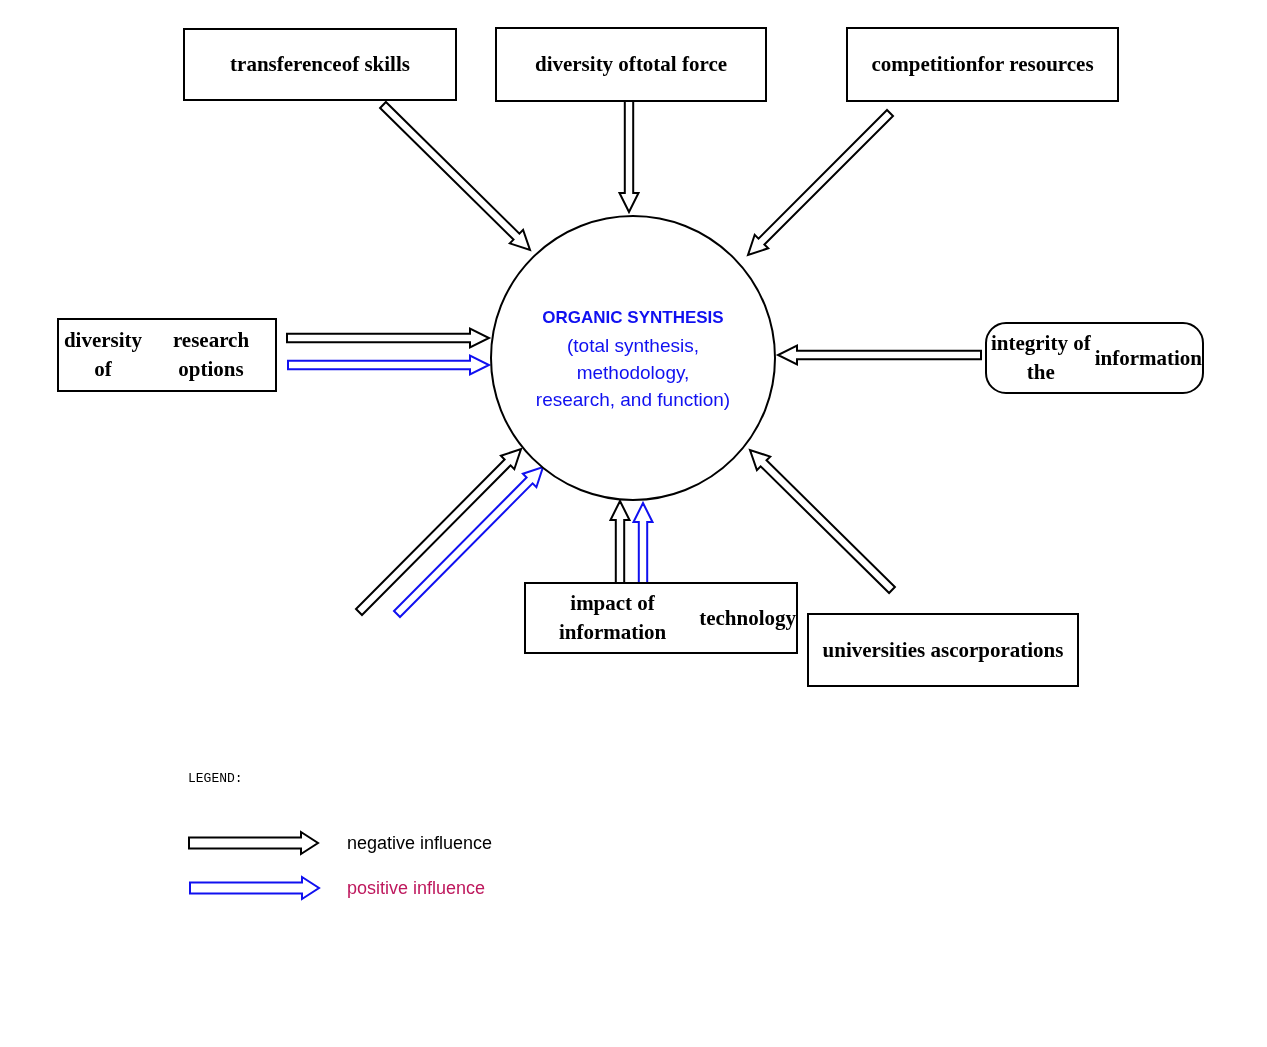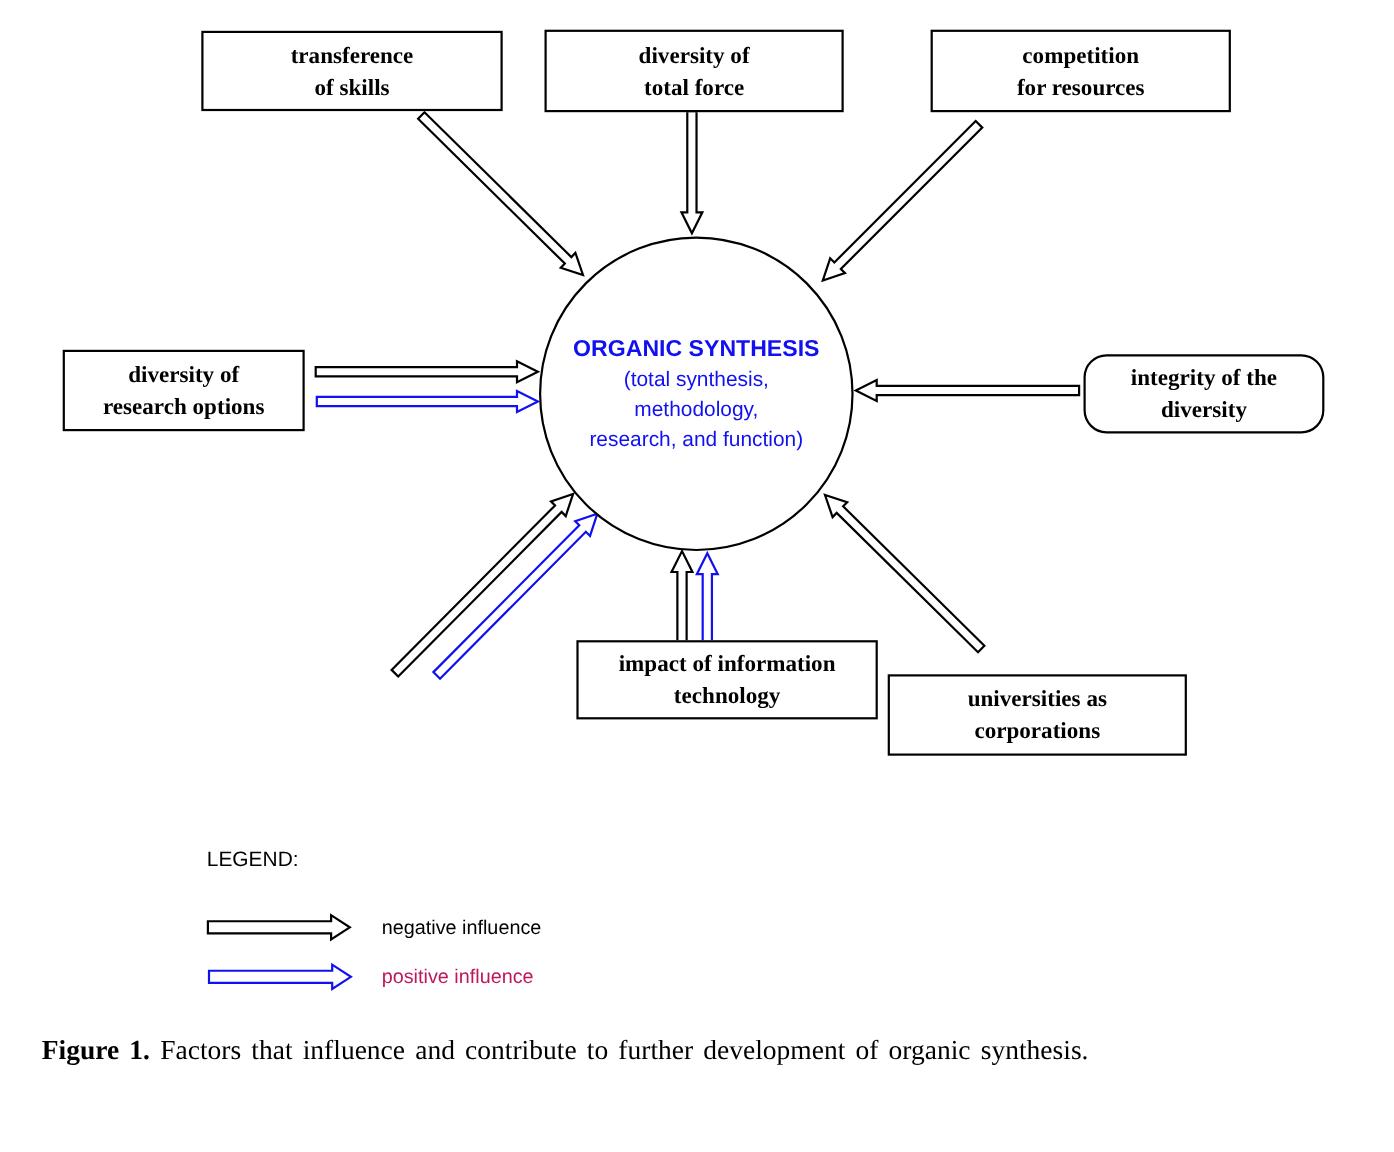--- a/index.html
+++ b/index.html
@@ -3,33 +3,33 @@
 <meta charset="utf-8">
 <style>
   html,body{margin:0;padding:0;background:#ffffff;}
   .stage{
     position:relative;width:1267px;height:1047px;background:#ffffff;
     font-family:"Liberation Serif",serif;overflow:hidden;
   }
   .arrow-layer{position:absolute;left:0;top:0;width:1267px;height:1047px;z-index:1;}
   .node{
     position:absolute;z-index:2;background:#ffffff;border:2px solid #000;
-    display:flex;flex-direction:column;justify-content:center;
+    display:flex;flex-direction:row;align-items:center;justify-content:center;
     text-align:center;font-weight:bold;font-size:21px;line-height:29px;color:#000;
   }
   .circle{
     position:absolute;z-index:2;background:#ffffff;border:2px solid #000;border-radius:50%;
     display:flex;flex-direction:column;align-items:center;justify-content:center;
     text-align:center;font-family:"Liberation Sans",sans-serif;
   }
-  .circle .title{font-weight:bold;font-size:21px;line-height:29px;}
+  .circle .title{font-weight:bold;font-size:17px;line-height:29px;}
   .circle .sub{font-size:19px;line-height:27px;}
   .legend-title{
     position:absolute;left:188px;top:771px;z-index:2;
-    font-family:Liberation Sans, sans-serif;font-size:19px;color:#000;text-align:right;
+    font-family:Liberation Mono, monospace;font-size:13px;color:#000;text-align:right;
   }
   .legend-label{
     position:absolute;left:347px;z-index:2;
     font-family:"Liberation Sans",sans-serif;font-size:18px;
   }
   .caption{position:absolute;left:38px;z-index:2;font-size:25px;color:#000;word-spacing:3px;}
   .caption b{font-weight:bold;}
 </style>
 </head>
 <body>
@@ -67,21 +67,21 @@
     <span>for resources</span>
   </div>
 
   <div class="node" style="left:57px;top:318px;width:216px;height:70px;">
     <span>diversity of</span>
     <span>research options</span>
   </div>
 
   <div class="node" style="left:985px;top:322px;width:215px;height:68px;border-radius:21px;">
     <span>integrity of the</span>
-    <span>diversity</span>
+    <span>information</span>
   </div>
 
 
   <div class="node" style="left:495px;top:582px;width:270px;height:68px;margin-left:29px;">
     <span>impact of information</span>
     <span>technology</span>
   </div>
 
   <div class="node" style="left:807px;top:613px;width:268px;height:70px;">
     <span>universities as</span>
@@ -92,15 +92,14 @@
     <span class="title">ORGANIC SYNTHESIS</span>
     <span class="sub">(total synthesis,</span>
     <span class="sub">methodology,</span>
     <span class="sub">research, and function)</span>
   </div>
 
   <div class="legend-title">LEGEND:</div>
   <div class="legend-label" id="legend-neg-label" style="top:833px;">negative influence</div>
   <div class="legend-label" id="legend-pos-label" style="top: 878px; color: #be185d;">positive influence</div>
 
-  <div class="caption" style="top:942px;"><b>Figure 1.</b><span> Factors that influence and contribute to further development of organic synthesis.</span></div>
 
 </div>
 
 </body></html>

